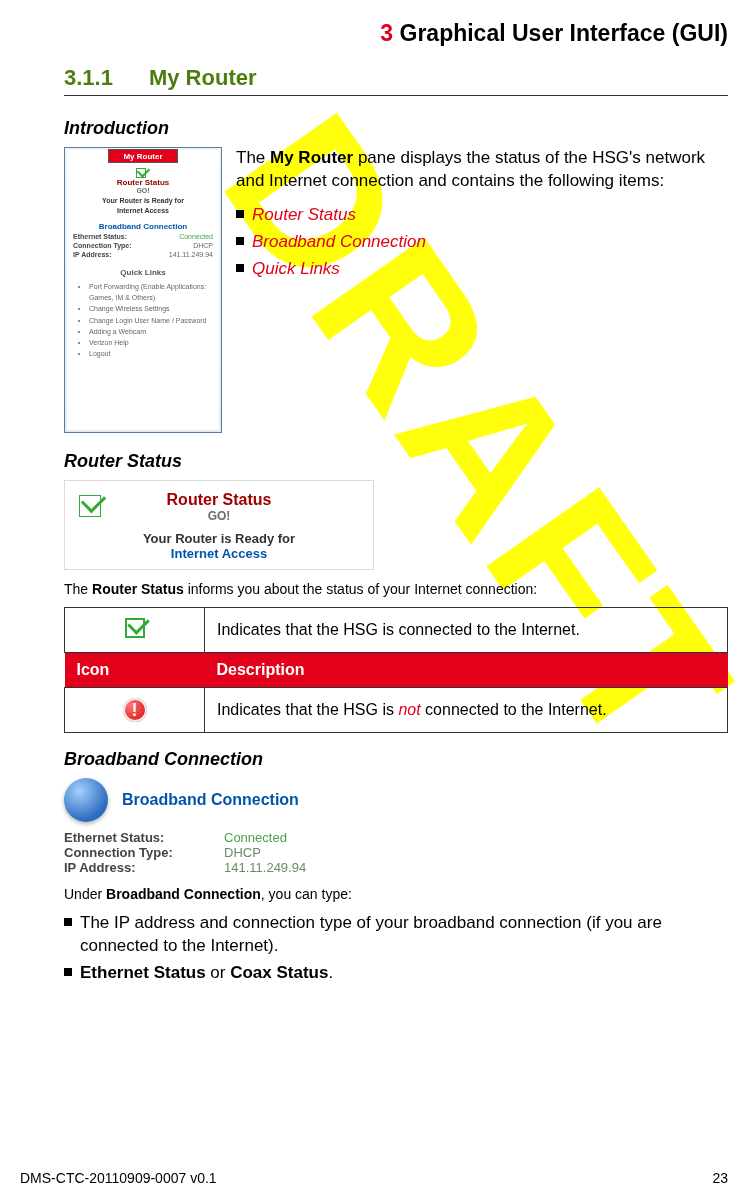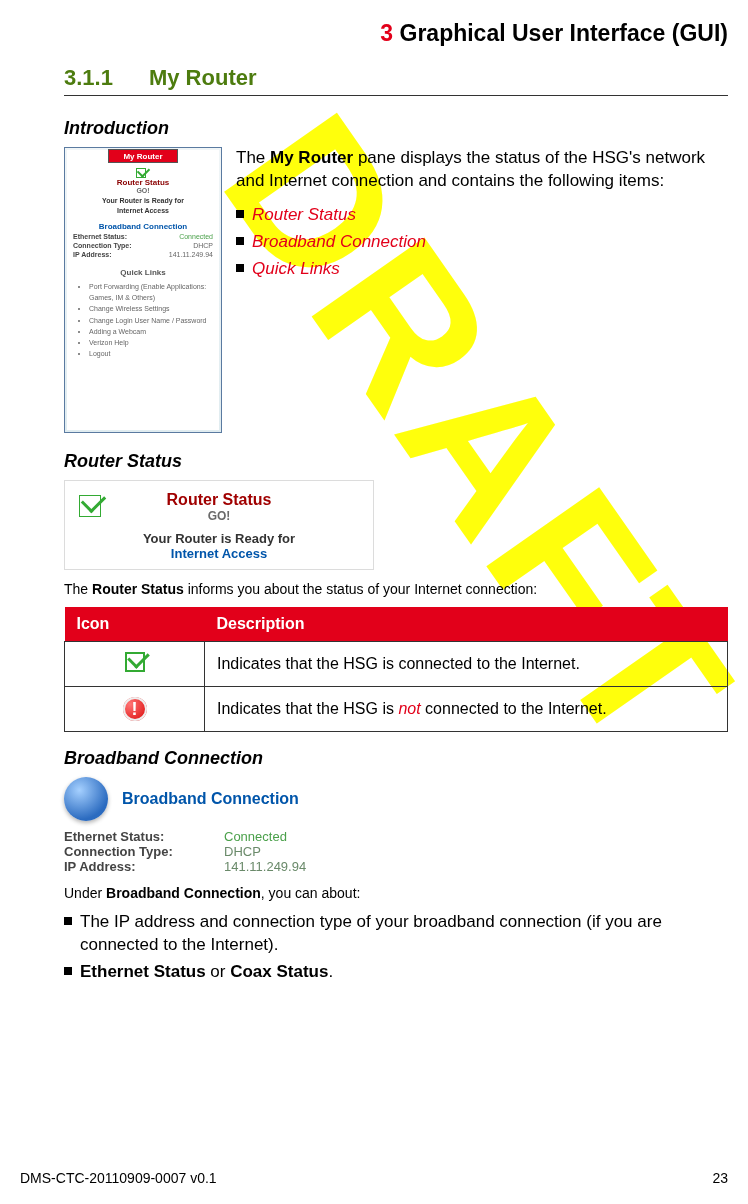--- a/index.html
+++ b/index.html
@@ -271,26 +271,26 @@
     <div class="t4">Internet Access</div>
   </div>
 
   <p class="body-text">
     <span>The </span><span class="bold">Router Status</span><span> informs you about the status of your Internet connection:</span>
   </p>
 
   <table class="icon-table">
     <tbody>
         <tr>
+      <td class="icon-cell"><span class="chk-med"></span></td>
+      <td>Indicates that the HSG is connected to the Internet.</td>
+    </tr>
+    <tr>
       <th>Icon</th>
       <th>Description</th>
-    </tr>
-    <tr>
-      <td class="icon-cell"><span class="chk-med"></span></td>
-      <td>Indicates that the HSG is connected to the Internet.</td>
     </tr>
     <tr>
       <td class="icon-cell"><span class="alert-icon">!</span></td>
       <td>
         <span>Indicates that the HSG is </span><span class="not-red">not</span><span> connected to the Internet.</span>
       </td>
     </tr>
   </tbody>
     </table>
 
@@ -309,21 +309,21 @@
         <span class="l">Connection Type:</span>
         <span class="v">DHCP</span>
       </div>
     <div class="bc-info-row">
         <span class="l">IP Address:</span>
         <span class="v">141.11.249.94</span>
       </div>
   </div>
 
   <p class="body-text">
-    <span>Under </span><span class="bold">Broadband Connection</span><span>, you can about:</span>
+    <span>Under </span><span class="bold">Broadband Connection</span><span>, you can type:</span>
   </p>
 
   <ul class="bullet-list black-list">
     <li>
       <span class="sq"></span>
       <span class="txt">The IP address and connection type of your broadband connection (if you are connected to the Internet).</span>
     </li>
     <li>
       <span class="sq"></span>
       <span class="txt">

